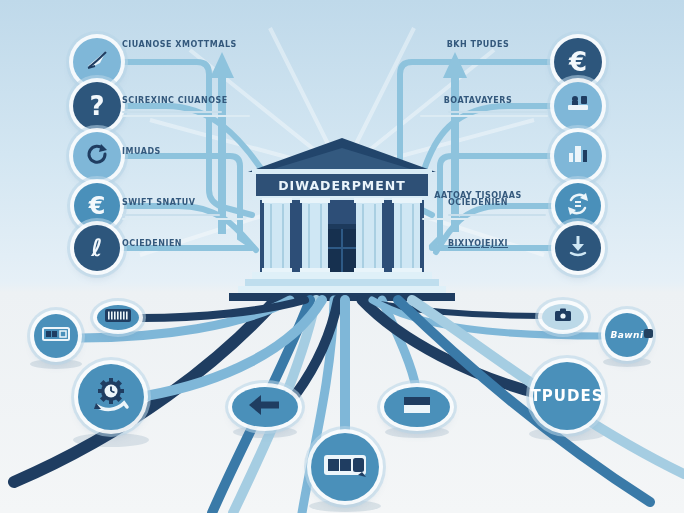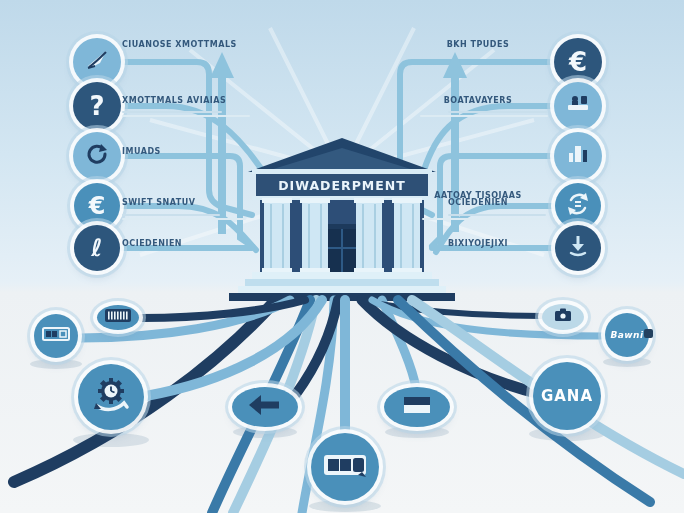--- a/index.html
+++ b/index.html
@@ -160,21 +160,21 @@
         <path d="M5,20 C11,16 17,10 22,5" stroke="#1f3d61" stroke-width="2" fill="none"></path>
         <line x1="4" y1="21" x2="11" y2="19" stroke="#1f3d61" stroke-width="2"></line>
       </svg>
     </span>
   </div>
   <div class="lbl" style="left:122px;top:40px;">CIUANOSE XMOTTMALS</div>
 
   <div class="node fill-navy" style="left:73px;top:82px;width:48px;height:48px;">
     <span class="glyph" style="font-size:26px;">?</span>
   </div>
-  <div class="lbl" style="left:122px;top:96px;">XMOTTMALS AVIAIAS</div>
+  <div class="lbl" style="left:122px;top:96px;">SCIREXINC CIUANOSE</div>
   <div class="subline" style="left:122px;top:111px;width:100px;height:2px;"></div>
   <div class="subline f2" style="left:122px;top:115px;width:128px;height:1.5px;"></div>
 
   <div class="node fill-light" style="left:73px;top:132px;width:48px;height:48px;">
     <span>
       <svg width="26" height="26" viewBox="0 0 26 26">
         <path d="M19,8 A8,8 0 1 0 21,13" fill="none" stroke="#1f3d61" stroke-width="3" stroke-linecap="round"></path>
         <polygon points="17,3 23,9 15,11" fill="#1f3d61"></polygon>
       </svg>
     </span>
@@ -241,21 +241,21 @@
 
   <div class="node fill-navy" style="left:555px;top:225px;width:46px;height:46px;">
     <span>
       <svg width="26" height="26" viewBox="0 0 26 26">
         <rect x="11.5" y="3" width="3" height="9" fill="#cfe7f4"></rect>
         <polygon points="7,11 19,11 13,18" fill="#cfe7f4"></polygon>
         <path d="M6,20 Q13,24 20,20" fill="none" stroke="#cfe7f4" stroke-width="2.5" stroke-linecap="round"></path>
       </svg>
     </span>
   </div>
-  <div class="lbl r" style="left:408px;top:239px;">BIXIYOJEJIXI</div>
+  <div class="lbl r" style="left:408px;top:239px;text-decoration:underline;">BIXIYOJEJIXI</div>
 
   <div class="node fill-med" style="left:34px;top:314px;width:44px;height:44px;">
     <span>
       <svg width="30" height="22" viewBox="0 0 30 22">
         <rect x="2" y="5" width="26" height="12" rx="1.5" fill="none" stroke="#ecf5fa" stroke-width="2"></rect>
         <rect x="5" y="8" width="5" height="6" fill="#1f3d61"></rect>
         <rect x="11" y="8" width="5" height="6" fill="#1f3d61"></rect>
         <rect x="19" y="8" width="6" height="6" fill="none" stroke="#ecf5fa" stroke-width="1.5"></rect>
       </svg>
     </span>
@@ -340,16 +340,16 @@
       </svg>
     </span>
   </div>
 
   <div class="node fill-med" style="left:605px;top:313px;width:44px;height:44px;font-style:italic;">
     <span class="txtnode" style="font-size:9px;letter-spacing:.5px;">Bawni</span>
   </div>
   <div class="tag-square" style="left:644px;top:329px;"></div>
 
   <div class="node fill-med" style="left:533px;top:362px;width:68px;height:68px;">
-    <span class="txtnode" style="font-size:15px;letter-spacing:1px;">GANA</span>
+    <span class="txtnode" style="font-size:15px;letter-spacing:1px;">TPUDES</span>
   </div>
 
 </div>
 
 </body></html>

